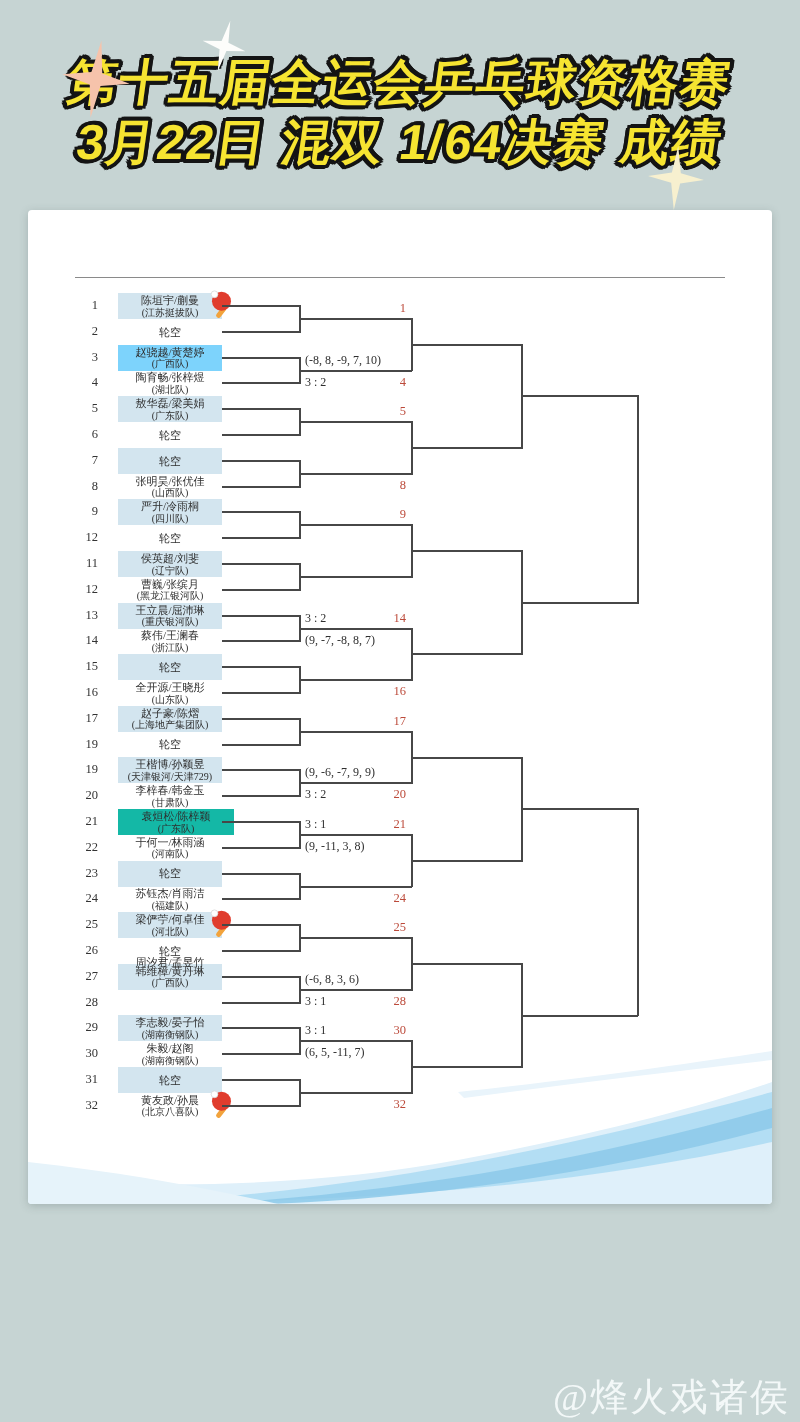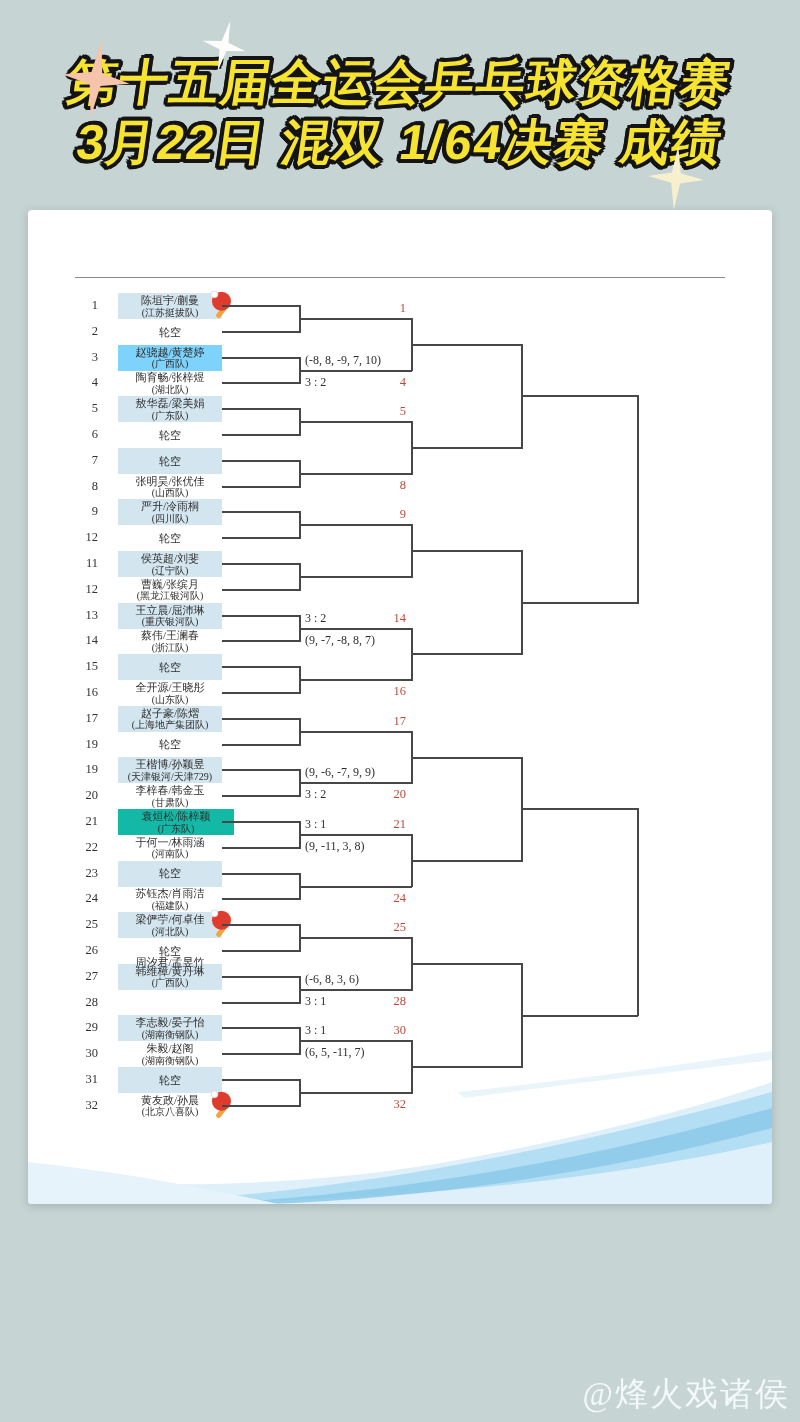--- a/index.html
+++ b/index.html
@@ -60,21 +60,21 @@
     position:absolute;width:58px;text-align:right;font-size:12.5px;height:15px;line-height:15px;
     color:#bc4a3a;
   }
   .score{
     position:absolute;font-size:12px;height:15px;line-height:15px;color:#2e2e2e;white-space:nowrap;
   }
   .paddle{position:absolute;right:-12px;top:50%;transform:translateY(-54%);width:26px;height:30px;}
   
   .wave{position:absolute;left:0;bottom:0;width:744px;height:160px;}
   .watermark{
-    position:absolute;right:10px;top:1372px;font-size:33px;letter-spacing:2px;
+    position:absolute;right:10px;top:1372px;font-size:38px;letter-spacing:2px;
     color:#f3f8f8;font-family:var(--serif);z-index:3;
   }
 </style>
 </head>
 <body>
 
 <div class="page">
 
   <span class="sparkle s1"></span>
   <span class="sparkle s2"></span>

